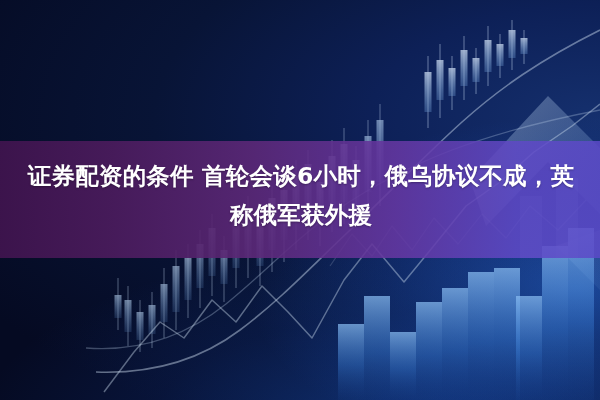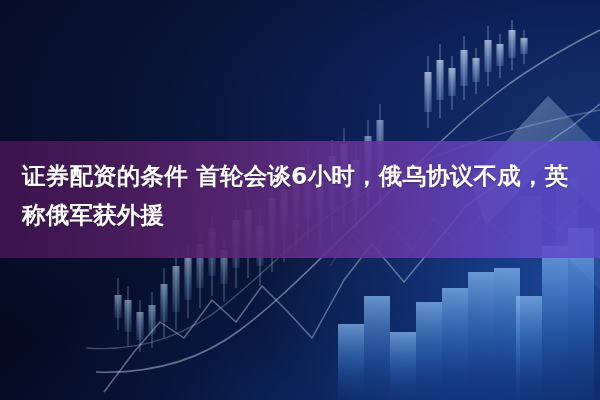--- a/index.html
+++ b/index.html
@@ -68,21 +68,21 @@
     width: 600px;
     height: 117px;
     box-sizing: border-box;
     padding: 16px 20px 0 22px;
     display: block;
     color: #ffffff;
     font-size: 23.5px;
     font-weight: bold;
     line-height: 39px;
     letter-spacing: 0.2px;
-    text-align: left;
+    text-align: center;
     text-shadow: 0 1px 2px rgba(0,0,0,0.30);
     white-space: normal;
   }
 </style>
 </head>
 <body>
 
 <div id="stage">
 
   <div class="layer" id="bg-base"></div>

